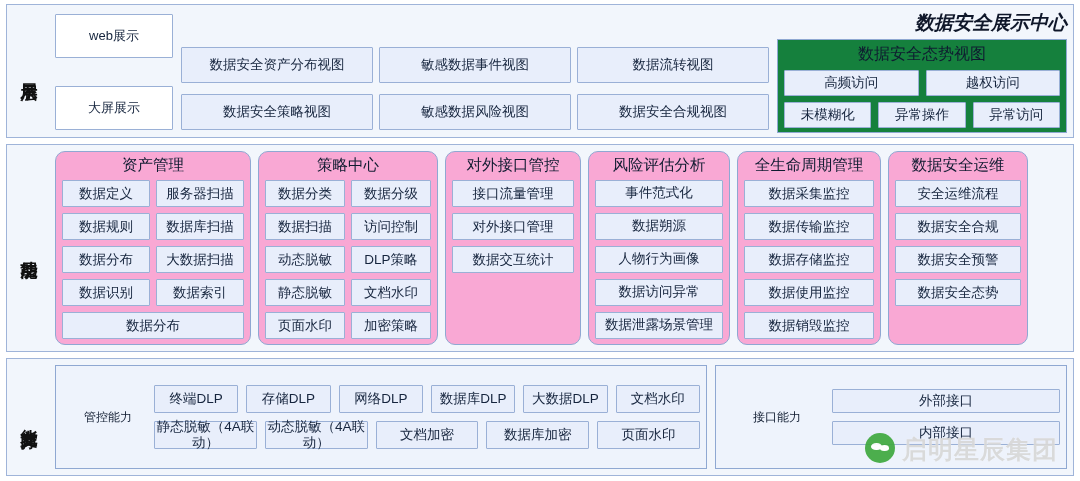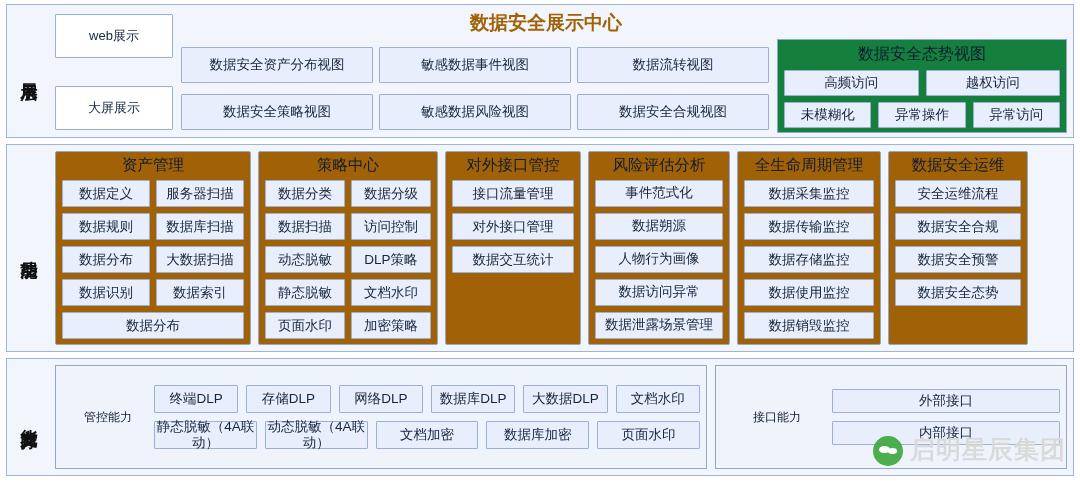--- a/index.html
+++ b/index.html
@@ -59,25 +59,25 @@
     align-items: center;
     justify-content: center;
     text-align: center;
     font-size: 13.5px;
     line-height: 1.15;
     color: #15243d;
     border-radius: 1px;
   }
   .group {
     border: 1px solid #8fa8d2;
-    background: #a16207;
-    box-sizing: border-box;
-    display: flex;
-    flex-direction: column;
-    border-radius: 2px;
+    background: #f9a8d4;
+    box-sizing: border-box;
+    display: flex;
+    flex-direction: column;
+    border-radius: 10px;
   }
   .group-title {
     text-align: center;
     font-size: 15.5px;
     font-weight: normal;
     padding: 4px 0 3px;
     color: #0f1b30;
   }
   .row {
     display: flex;
@@ -85,26 +85,27 @@
   }
 
   
   #layer-display {
     height: 134px;
   }
   #layer-display .band-body {
     padding: 2px 6px 4px 4px;
   }
   .display-title {
-    text-align: center;
+    text-align: right;
     font-size: 19px;
     font-weight: bold;
-    color: #a16207;
+    color: #0f172a;
     padding: 3px 0 5px;
     margin-left: -30px;
+    font-style: italic;
   }
   .display-main {
     display: flex;
     gap: 8px;
     height: 94px;
     margin-top: -2px;
   }
   .disp-left {
     flex: 0 0 118px;
     display: flex;
@@ -231,24 +232,24 @@
     height: 28px;
     flex: 1 1 0;
     font-size: 13.5px;
   }
   .cap-right .cap-name { flex: 0 0 110px; font-family: Liberation Serif, serif; }
   .cap-right .cap-rows .cell { height: 24px; }
 
   
   .watermark {
     position: absolute;
-    right: 0;
+    right: 8px;
     bottom: 2px;
     display: flex;
-    align-items: flex-end;
+    align-items: flex-start;
     gap: 7px;
     opacity: 0.92;
     pointer-events: none;
   }
   .wm-logo {
     width: 30px;
     height: 30px;
     border-radius: 50%;
     background: #3fa93f;
     position: relative;

